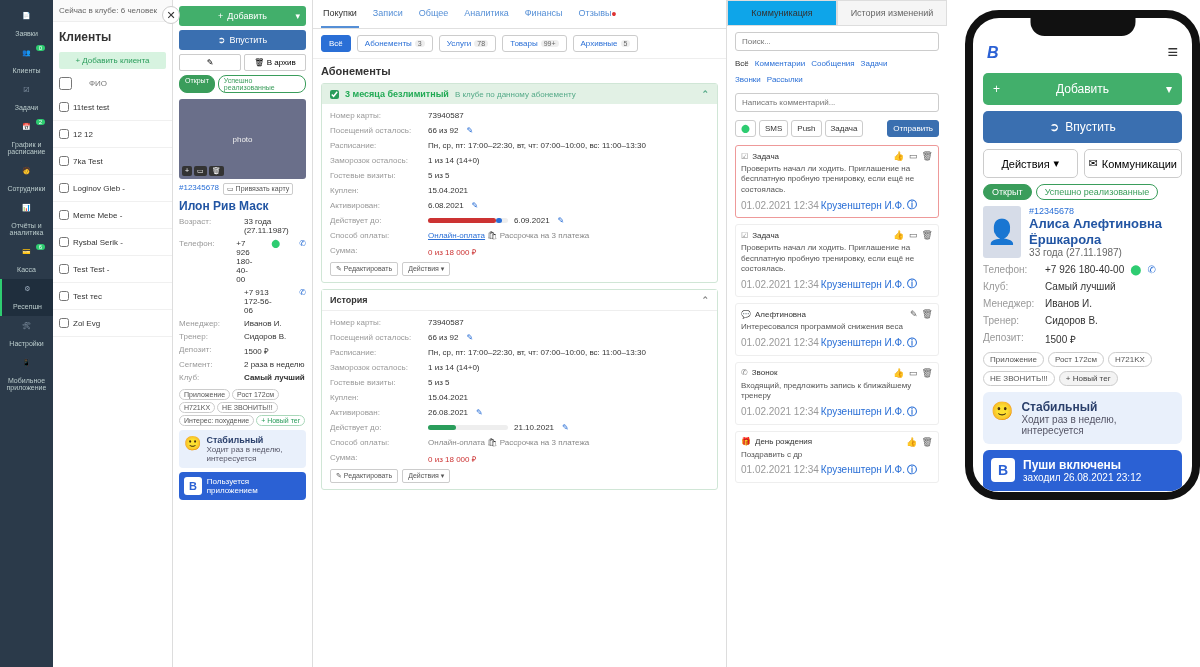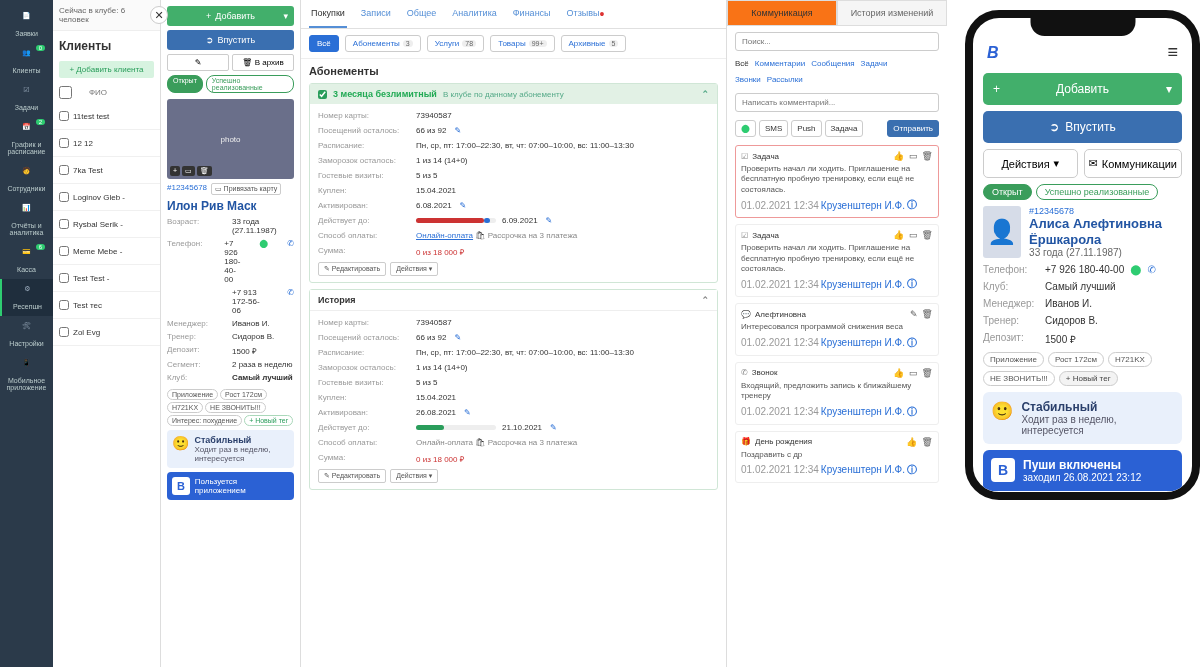--- a/index.html
+++ b/index.html
@@ -37,21 +37,21 @@
   width: 16px; height: 16px;
   color: #9ab;
 }
 .sidebar .badge {
   position: absolute; top: 2px; right: 8px;
   background: #2ecc71; color: #fff; border-radius: 7px;
   font-size: 6px; padding: 0 3px; min-width: 9px;
 }
 
 .clients-panel {
-  width: 108px;
+  width: 120px;
   border-right: 1px solid #ddd;
   display: flex; flex-direction: column;
   position: relative;
 }
 .clubline {
   font-size: 8px; color: #666; padding: 6px 6px;
   border-bottom: 1px solid #eee;
   background: #fafafa;
 }
 .close-x {
@@ -207,21 +207,21 @@
 
 .right-panel {
   width: 220px; display: flex; flex-direction: column;
 }
 .right-tabs { display: flex; border-bottom: 1px solid #ddd; }
 .right-tab {
   flex: 1; text-align: center; padding: 7px; font-size: 9px;
   color: #666; border: 1px solid #ddd; border-bottom: none; background:#f5f5f5;
   cursor:pointer;
 }
-.right-tab.active { background: #f97316; color: #333; }
+.right-tab.active { background: #0ea5e9; color: #333; }
 
 .search-row { padding: 6px 8px; }
 .search-row input {
   width: 100%; border: 1px solid #ccc; border-radius: 3px; padding: 4px 6px; font-size: 8px;
 }
 .sub-pills { display: flex; gap:6px; padding: 0 8px 3px; font-size: 8px; flex-wrap:wrap;}
 .sub-pills .p { color: #2a6fd6; cursor: pointer; padding:2px 0;}
 .sub-pills .p.active { color: #333; font-weight:500;}
 
 .comment-input { padding: 4px 8px; }
@@ -347,25 +347,25 @@
     <div class="client-row">
         <input type="checkbox" style="">
         <span>7ka Test</span>
       </div>
     <div class="client-row">
         <input type="checkbox" style="">
         <span>Loginov Gleb -</span>
       </div>
     <div class="client-row">
         <input type="checkbox" style="">
-        <span>Rysbal Serik -</span>
+        <span>Meme Mebe -</span>
       </div>
     <div class="client-row">
         <input type="checkbox" style="">
-        <span>Meme Mebe -</span>
+        <span>Rysbal Serik -</span>
       </div>
     <div class="client-row">
         <input type="checkbox" style="">
         <span>Test Test -</span>
       </div>
     <div class="client-row">
         <input type="checkbox" style="">
         <span>Test тес</span>
       </div>
     <div class="client-row">

